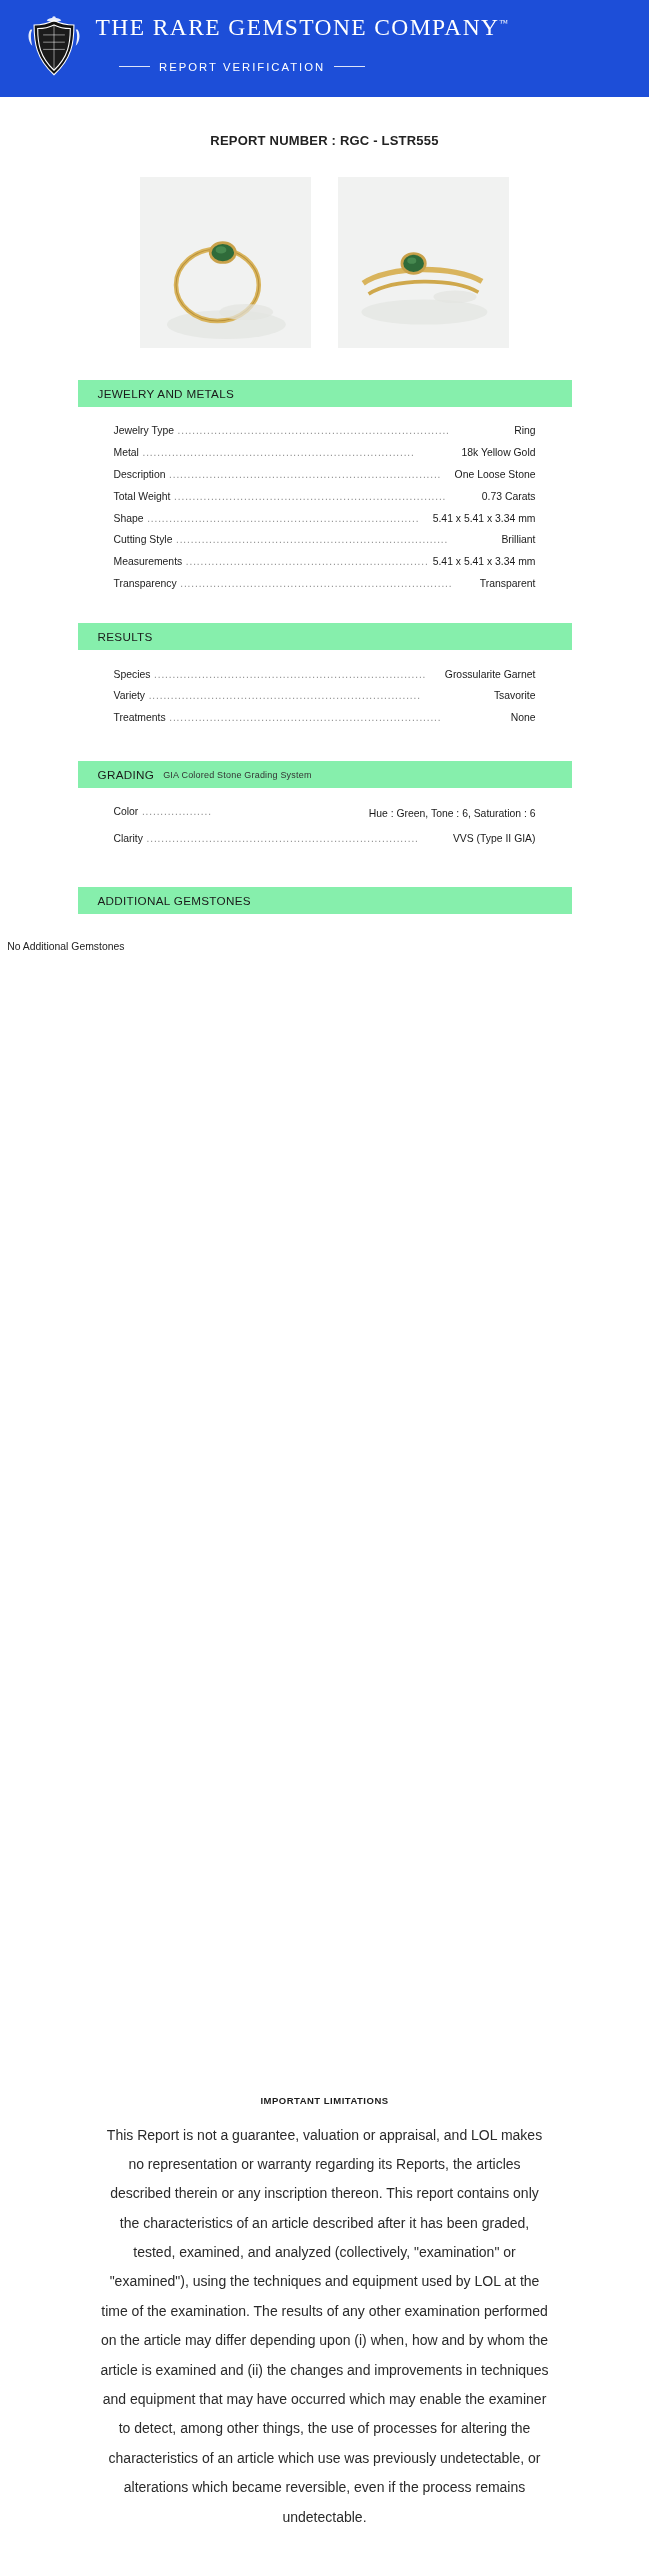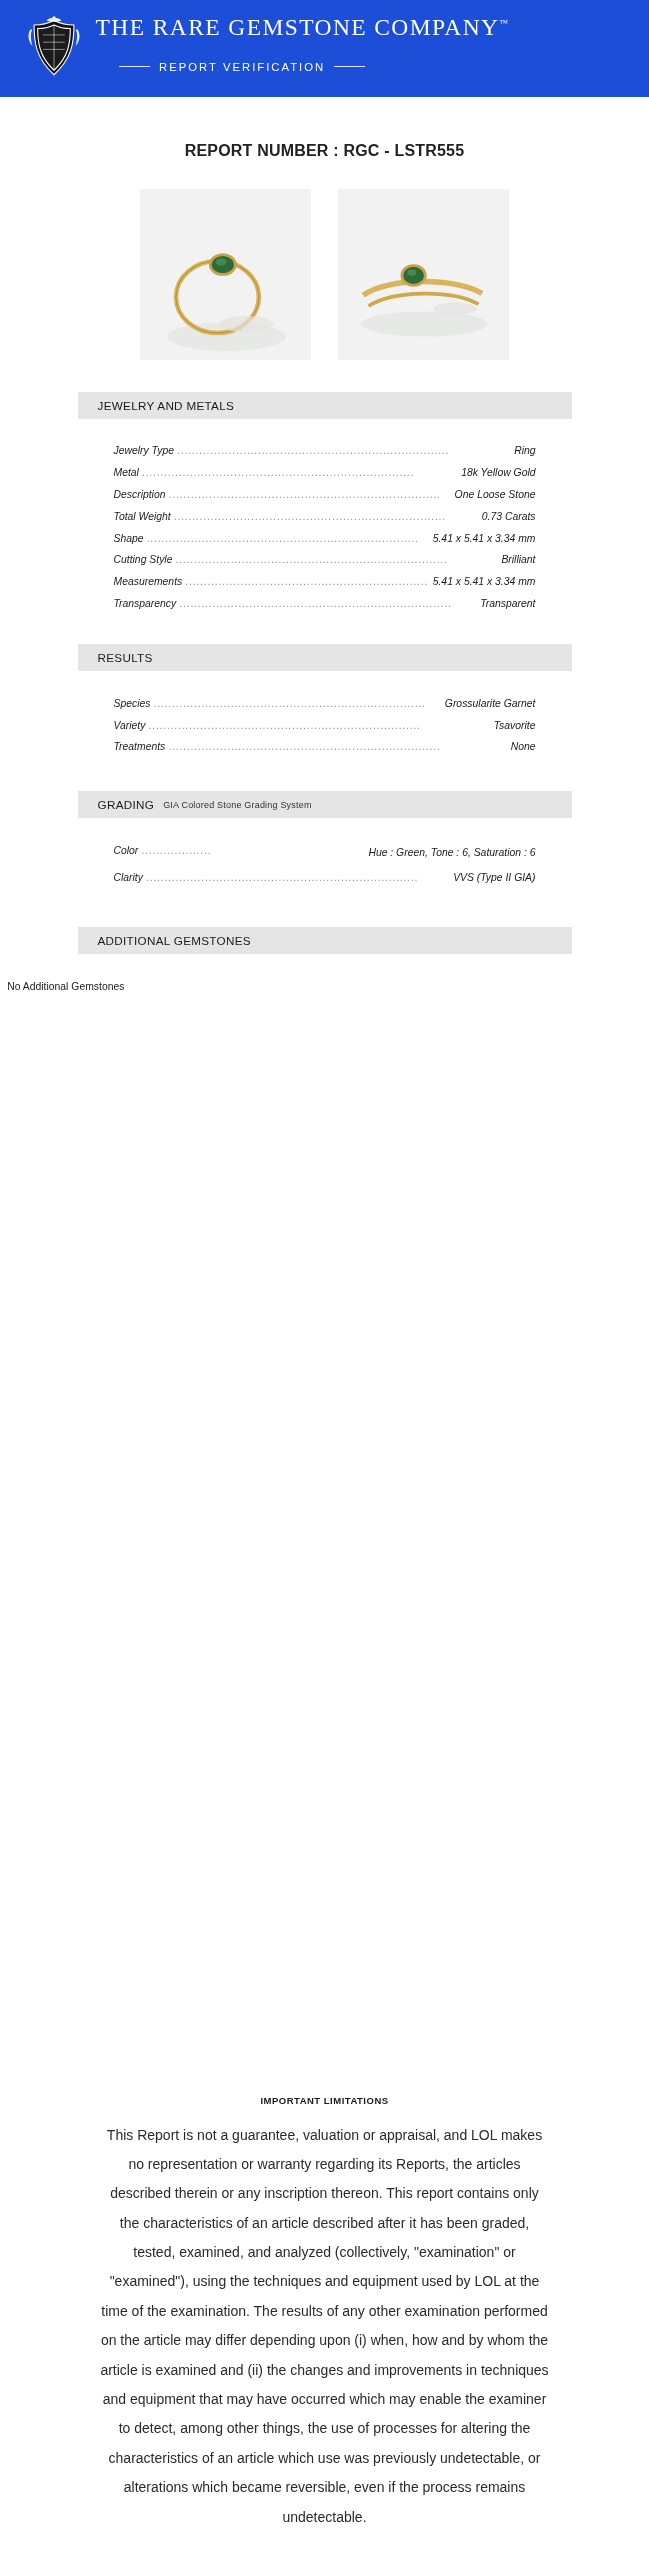--- a/index.html
+++ b/index.html
@@ -80,22 +80,22 @@
     padding-top: 27px;
   }
   .verified {
     font-size: 23.5px;
     letter-spacing: 0.5px;
     color: #111111;
     font-family: "Liberation Sans", sans-serif;
     font-weight: normal;
   }
   .report-number {
-    margin-top: 18px;
-    font-size: 16px;
+    margin-top: 9px;
+    font-size: 13px;
     color: #222222;
     font-weight: bold;
     letter-spacing: 0.2px;
   }
 
   
   .images {
     display: flex;
     justify-content: center;
     gap: 27px;
@@ -105,21 +105,21 @@
     width: 171px;
     height: 171px;
     background: #f0f1f0;
     position: relative;
     overflow: hidden;
   }
   .photo .ring-svg { position: absolute; inset: 0; }
 
   
   .section-bar {
-    background: #e5e5e5;
+    background: #86efac;
     height: 27px;
     margin: 0 auto;
     width: 494px;
     display: flex;
     align-items: center;
     padding-left: 20px;
   }
   .section-bar .title {
     font-size: 11.7px;
     color: #1a1a1a;
@@ -128,23 +128,22 @@
   .section-bar .sub {
     font-size: 9px;
     color: #333333;
     margin-left: 9px;
     letter-spacing: 0.2px;
   }
 
   
   .kv-block {
     width: 462px;
-    margin: 12px auto;
+    margin: 4px auto;
     padding: 14.4px 20px 0 20px;
-    font-style: italic;
   }
   .kv {
     display: flex;
     align-items: baseline;
     font-size: 10.4px;
     color: #222222;
     margin-bottom: 10.8px;
     white-space: nowrap;
   }
   .kv .k { flex: 0 0 auto; }

